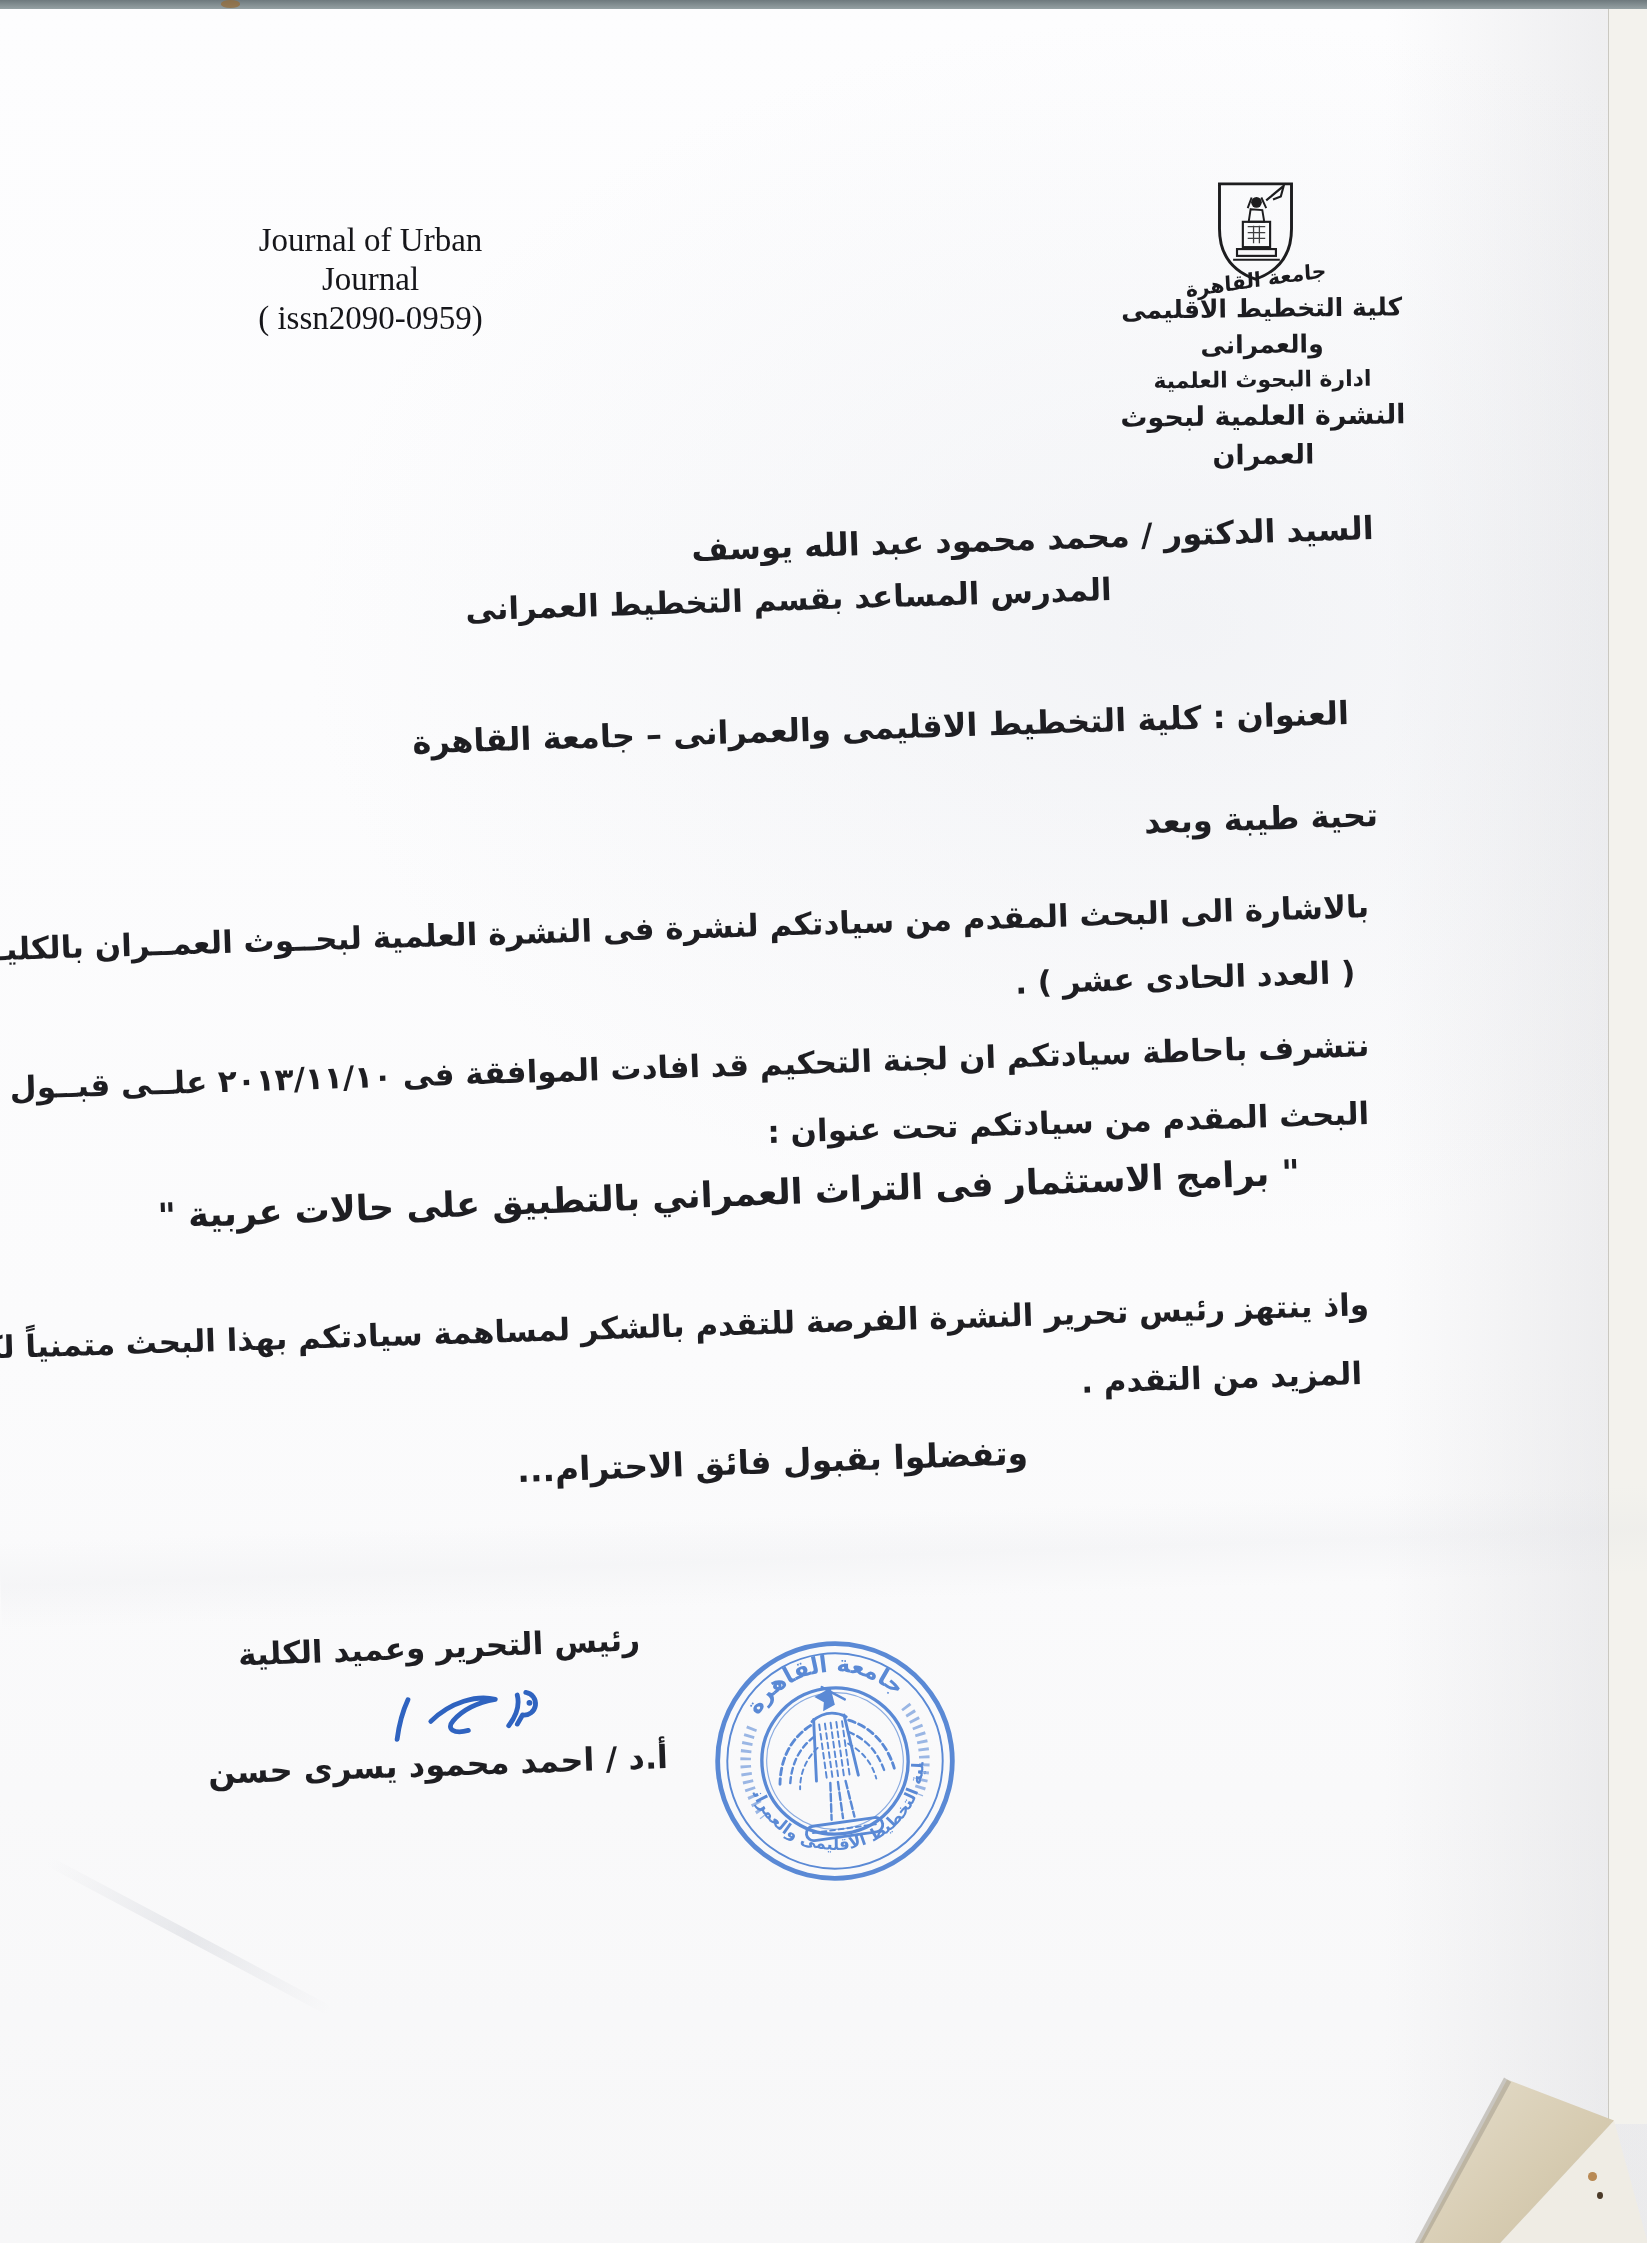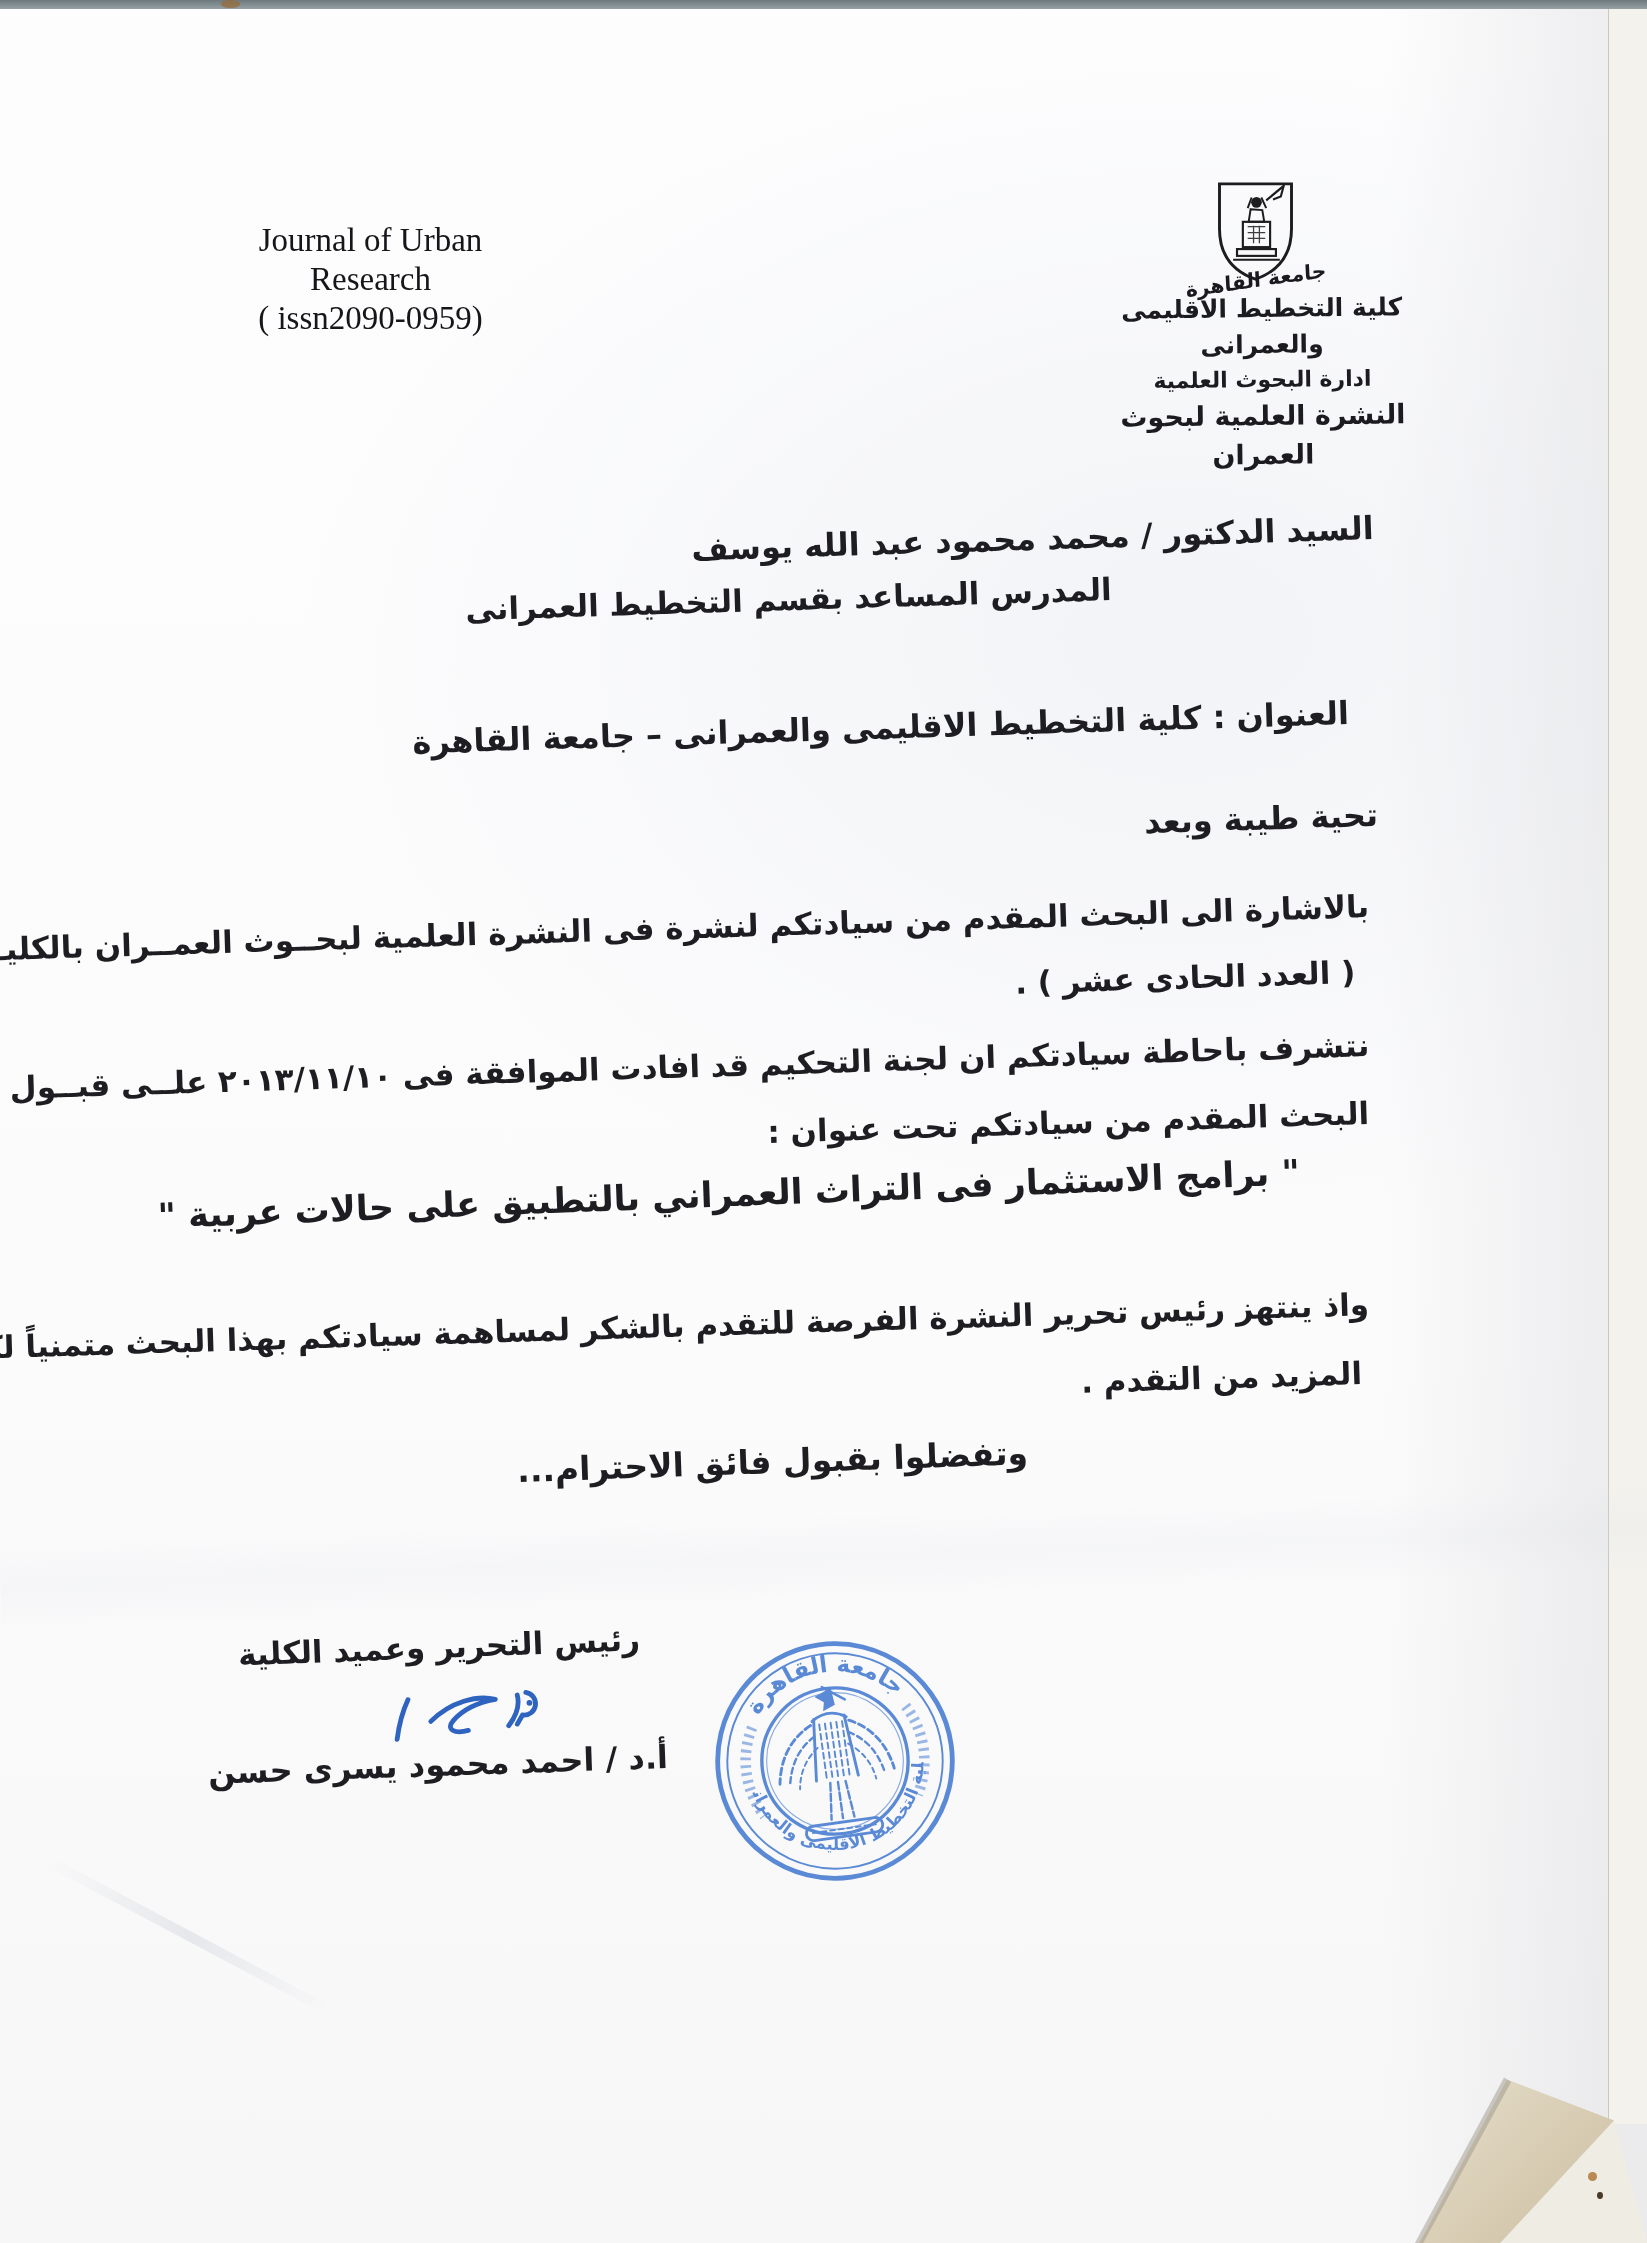--- a/index.html
+++ b/index.html
@@ -54,21 +54,21 @@
   <div class="topstrip"></div>
   <div class="stain"></div>
 
   <div class="edgeline"></div>
 
   <div class="shade1"></div>
   <div class="shade2"></div>
 
   <div class="eng">
     <div>Journal of Urban</div>
-    <div>Research</div>
+    <div>Journal</div>
     <div>( issn2090-0959)</div>
   </div>
 
   <div style="position:absolute;left:1209px;top:179px;width:93px;height:109px;">
     <svg width="93" height="109" viewBox="0 0 92 112">
       <g stroke="#1d1d1f" fill="none" stroke-width="3">
         <path d="M9,5 h74 v46 q0,39 -37,52 q-37,-13 -37,-52 z"></path>
         <path d="M57,22 L75,7 l-3,11 -8,3" stroke-width="2.2"></path>
         <circle cx="47" cy="24" r="5.5" fill="#1d1d1f" stroke="none"></circle>
         <path d="M42,19 l-4,11 M52,19 l5,11" stroke-width="2"></path>

